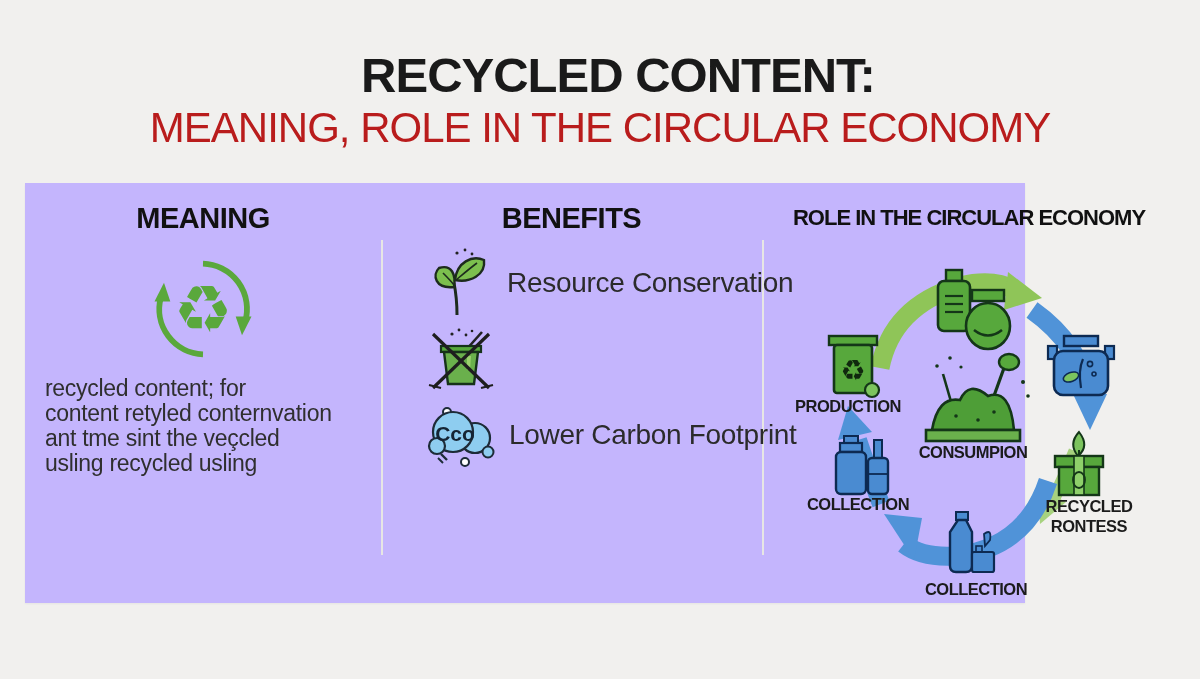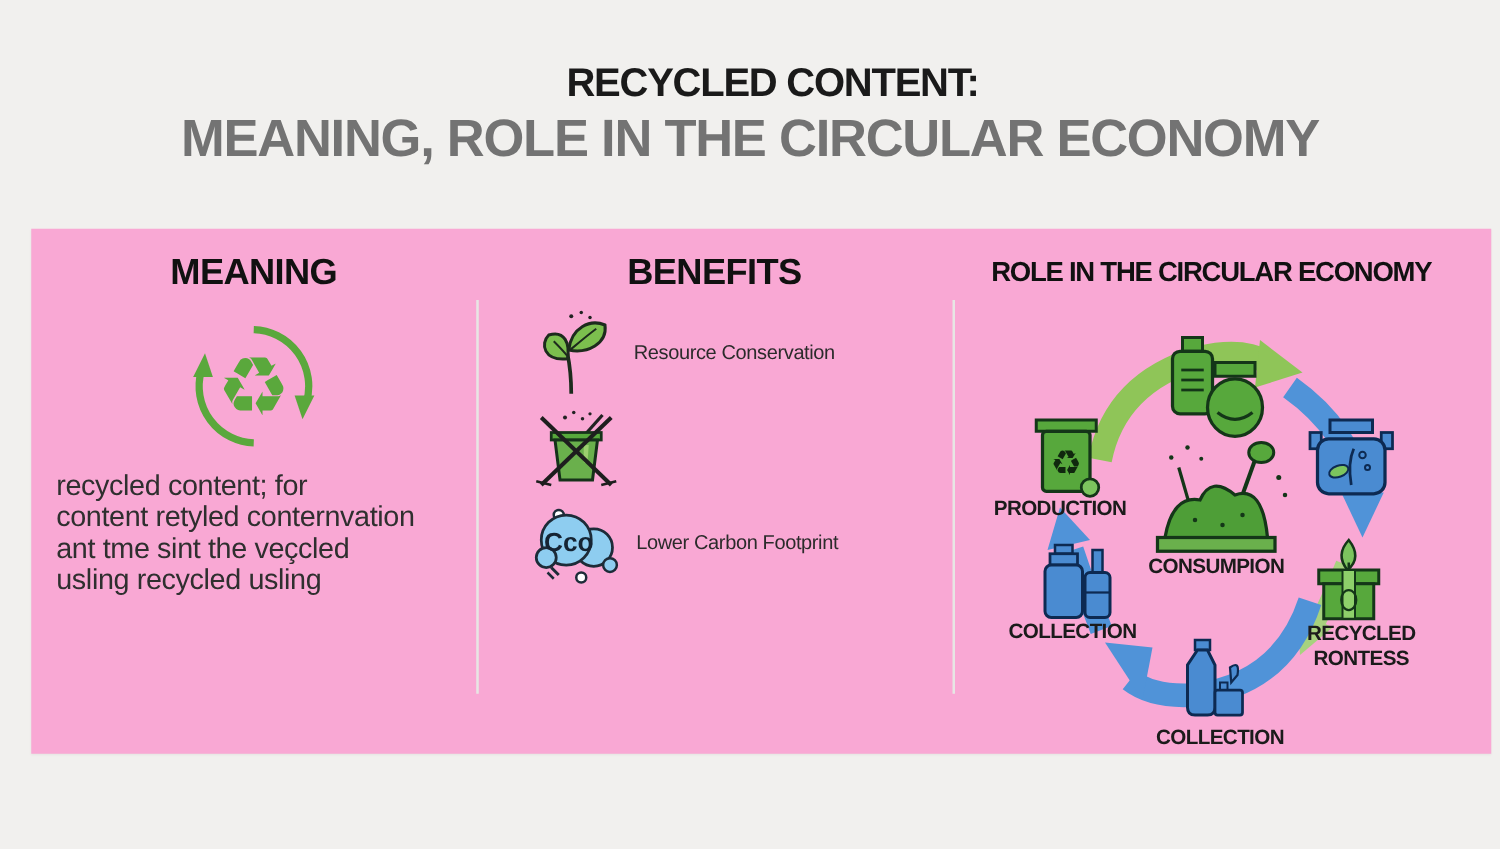--- a/index.html
+++ b/index.html
@@ -3,43 +3,43 @@
 <meta charset="utf-8">
 <style>
   * { margin:0; padding:0; box-sizing:border-box; }
   html,body { width:1200px; height:679px; }
   #stage {
     position:relative; width:1200px; height:679px;
     background:#f1f0ee; overflow:hidden;
     font-family:"Liberation Sans", sans-serif; color:#1b1b1b;
   }
   .title-block { position:absolute; top:50px; left:0; width:1200px; text-align:center; }
-  .title-line1 { font-size:32px; font-weight:800; letter-spacing:-1px; color:#1a1a1a; line-height:1.05;padding-left:36px; }
-  .title-line2 { font-size:42px; font-weight:700; letter-spacing:-1px; color:#737373; line-height:1.1; margin-top:4px; }
+  .title-line1 { font-size:49px; font-weight:800; letter-spacing:-1px; color:#1a1a1a; line-height:1.05;padding-left:36px; }
+  .title-line2 { font-size:42px; font-weight:400; letter-spacing:-1px; color:#b91c1c; line-height:1.1; margin-top:4px; }
   .card {
-    position:absolute; left:25px; top:183px; width:1168px; height:420px;
-    background:#f9a8d4; box-shadow:0 1px 2px rgba(0,0,0,0.05);
+    position:absolute; left:25px; top:183px; width:1000px; height:420px;
+    background:#c4b5fd; box-shadow:0 1px 2px rgba(0,0,0,0.05);
   }
   .divider { position:absolute; top:57px; width:2px; height:315px; background:#e7e6e4; }
   #divider-1 { left:356px; }
   #divider-2 { left:737px; }
   .col-heading { position:absolute; font-weight:800; font-size:29px; letter-spacing:-0.5px; color:#111; text-align:center; white-space:nowrap; }
   #heading-meaning { left:0; top:19px; width:356px; }
   #heading-benefits { left:356px; top:19px; width:381px; }
   #heading-role { left:737px; top:22px; width:414px; font-size:22px; letter-spacing:-1px; }
   .meaning-icon { position:absolute; left:120px; top:70px; }
   .meaning-text {
     position:absolute; left:20px; top:193px; width:320px;
     font-size:23px; line-height:25px; color:#2f2f2f; text-align:left; letter-spacing:-0.3px;
   }
   .benefit-row { position:absolute; display:flex; align-items:center; gap:16px; height:72px; }
   #benefit-row-1 { left:402px; top:64px; }
   #benefit-row-2 { left:402px; top:140px; }
   #benefit-row-3 { left:400px; top:216px;gap:10px; }
-  .benefit-label { font-size:16px; color:#2b2b2b; letter-spacing:-0.3px; white-space:nowrap; }
+  .benefit-label { font-size:28px; color:#2b2b2b; letter-spacing:-0.3px; white-space:nowrap; }
   .cycle-svg { position:absolute; left:755px; top:65px; }
   svg text.cycle-label { font-family:"Liberation Sans", sans-serif; font-weight:700; font-size:16.5px; fill:#1b1b1b; letter-spacing:-0.5px; }
   .glyph { font-family:"DejaVu Sans", sans-serif; }
 </style>
 </head>
 <body>
 
 <div id="stage">
 
   <div class="title-block">

